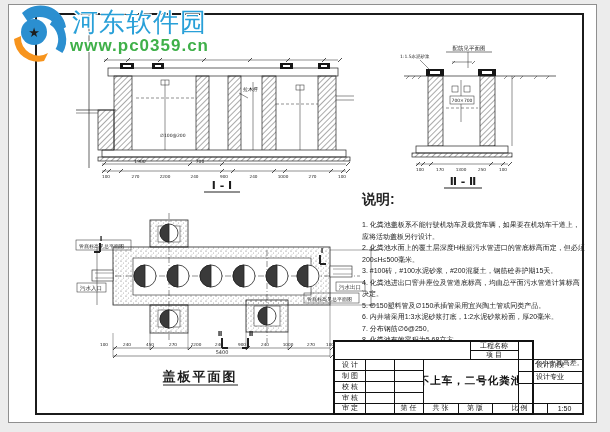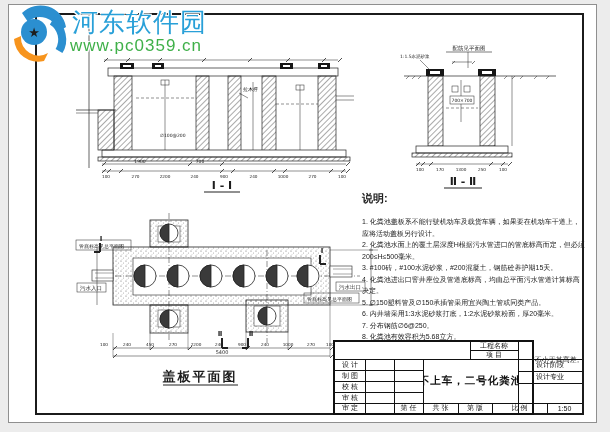--- a/index.html
+++ b/index.html
@@ -5,36 +5,36 @@
   html,body{margin:0;padding:0;background:#fff;}
   .stage{position:relative;width:610px;height:432px;background:#ececec;
          font-family:"Liberation Sans","DejaVu Sans",sans-serif;overflow:hidden;}
   .sheet{position:absolute;left:8px;top:4px;width:587px;height:417px;background:#fff;border:1px solid #8f8f8f;}
   .frame{position:absolute;left:35px;top:13px;width:549px;height:402px;border:2px solid #1b1b1b;box-sizing:border-box;}
   svg.drawing{position:absolute;left:0;top:0;}
   svg text{font-family:"DejaVu Sans",sans-serif;fill:#1d1d1d;}
 
   
   .notes{position:absolute;left:362px;top:191px;width:223px;color:#222;}
-  .notes .hd{font-size:11px;font-weight:bold;margin-bottom:10px;}
+  .notes .hd{font-size:14px;font-weight:bold;margin-bottom:10px;}
   .notes .it{font-size:7px;line-height:11.5px;letter-spacing:0;}
 
   
   .tb{position:absolute;left:333px;top:340px;width:201px;height:75px;border:2px solid #111;box-sizing:border-box;background:#fff;}
   .tb .hl{position:absolute;height:1px;background:#111;}
   .tb .vl{position:absolute;width:1px;background:#111;}
   .tb .cell{position:absolute;display:flex;align-items:center;justify-content:center;
             font-size:7px;color:#111;white-space:nowrap;overflow:hidden;}
   .tb .big{font-size:10.5px;font-weight:bold;letter-spacing:1px;}
 
   
   .wm{position:absolute;left:8px;top:5px;width:230px;height:62px;}
   .wm .nm{position:absolute;left:64px;top:0px;font-size:26px;font-weight:normal;color:#29a0d8;
           text-shadow:-1px -1px 0 #fff,1px -1px 0 #fff,-1px 1px 0 #fff,1px 1px 0 #fff;letter-spacing:1px;}
-  .wm .url{position:absolute;left:62px;top:31px;font-size:17px;font-weight:normal;color:#3fb049;
+  .wm .url{position:absolute;left:62px;top:31px;font-size:17px;font-weight:bold;color:#3fb049;
           text-shadow:-1px -1px 0 #fff,1px -1px 0 #fff,-1px 1px 0 #fff,1px 1px 0 #fff;letter-spacing:1px;text-align:right;}
 </style>
 </head>
 <body>
 
 <div class="stage">
   <div class="sheet"></div>
   <div class="frame"></div>
 
   <svg class="drawing" width="610" height="432" viewBox="0 0 610 432">

